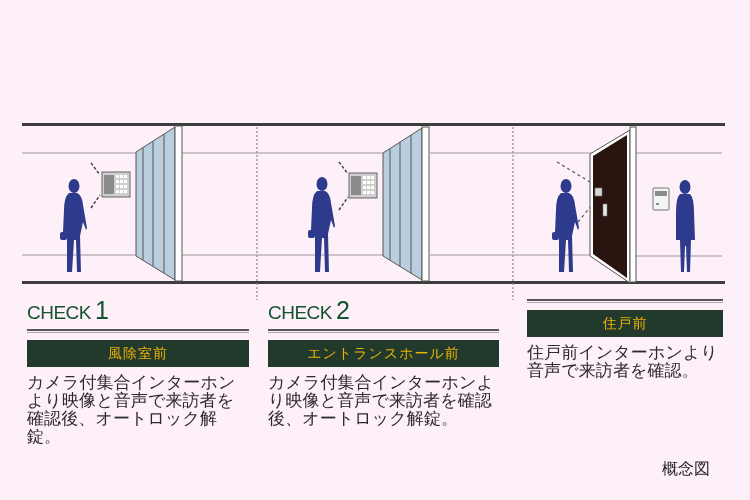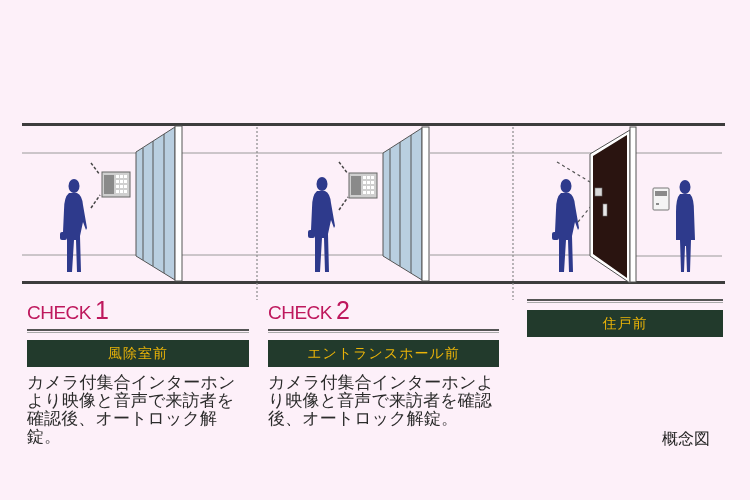--- a/index.html
+++ b/index.html
@@ -7,35 +7,35 @@
     width:750px; height:500px; overflow:hidden;
     background:#fdf0f9;
     font-family:"DejaVu Sans", sans-serif;
     position:relative;
   }
   .stage { position:absolute; left:0; top:0; width:750px; height:500px; }
   svg.scene { position:absolute; left:0; top:0; }
   .panel-text { position:absolute; top:295px; width:222px; }
   .check-title {
     font-family:"Liberation Sans", sans-serif;
-    font-size:19px; color:#be185d; letter-spacing:-0.5px;
+    font-size:19px; color:#14532d; letter-spacing:-0.5px;
     height:30px; line-height:30px;
   }
   .check-title .num { font-size:25px; margin-left:4px; }
   .rule { height:0; border-top:2px solid #555; border-bottom:1px solid #aaa; margin-top:4px; height:1px; }
   .label-bar {
     margin-top:7px; height:27px; background:#223a2c;
     color:#eab308; text-align:center; font-size:14px; line-height:27px;
     letter-spacing:1px;
   }
   .desc {
     margin-top:6px; font-size:17px; line-height:18px; color:#2b2b2b; letter-spacing:0.1px;
   }
   .caption {
-    position:absolute; left:662px; top:429px; font-size:16px; color:#222;font-family:Liberation Mono, monospace;
+    position:absolute; left:662px; top:459px; font-size:16px; color:#222;font-family:Liberation Mono, monospace;
   }
 </style>
 </head>
 <body>
 
 <div class="stage">
 
   <svg class="scene" width="750" height="300" viewBox="0 0 750 300">
 
     <rect x="22" y="123" width="703" height="3" fill="#3d3d3d"></rect>
@@ -171,16 +171,17 @@
       <span>CHECK</span><span class="num">2</span>
     </div>
     <div class="rule"></div>
     <div class="label-bar">エントランスホール前</div>
     <div class="desc">カメラ付集合インターホンより映像と音声で来訪者を確認後、オートロック解錠。</div>
   </div>
 
   <div class="panel-text" style="left:527px; width:196px;">
     <div class="rule"></div>
     <div class="label-bar">住戸前</div>
+    <div class="desc">住戸前インターホンより音声で来訪者を確認。</div>
   </div>
 
   <div class="caption">概念図</div>
 </div>
 
 </body></html>

